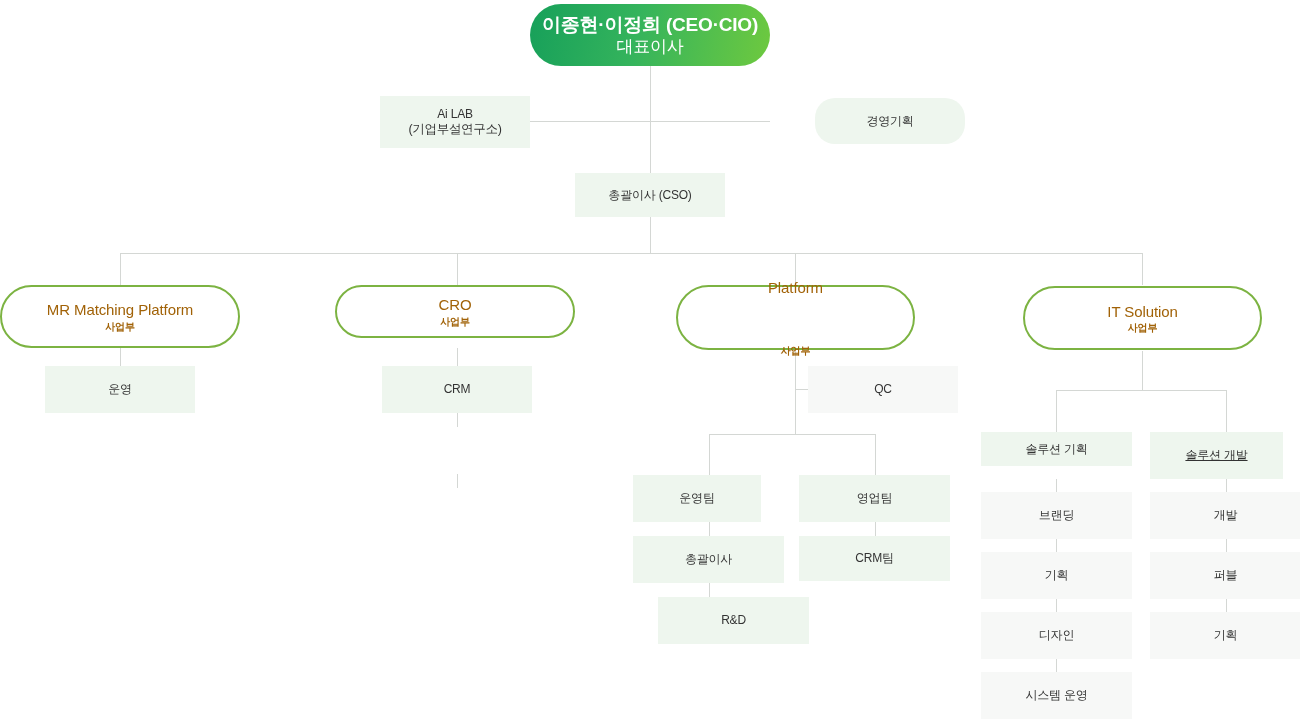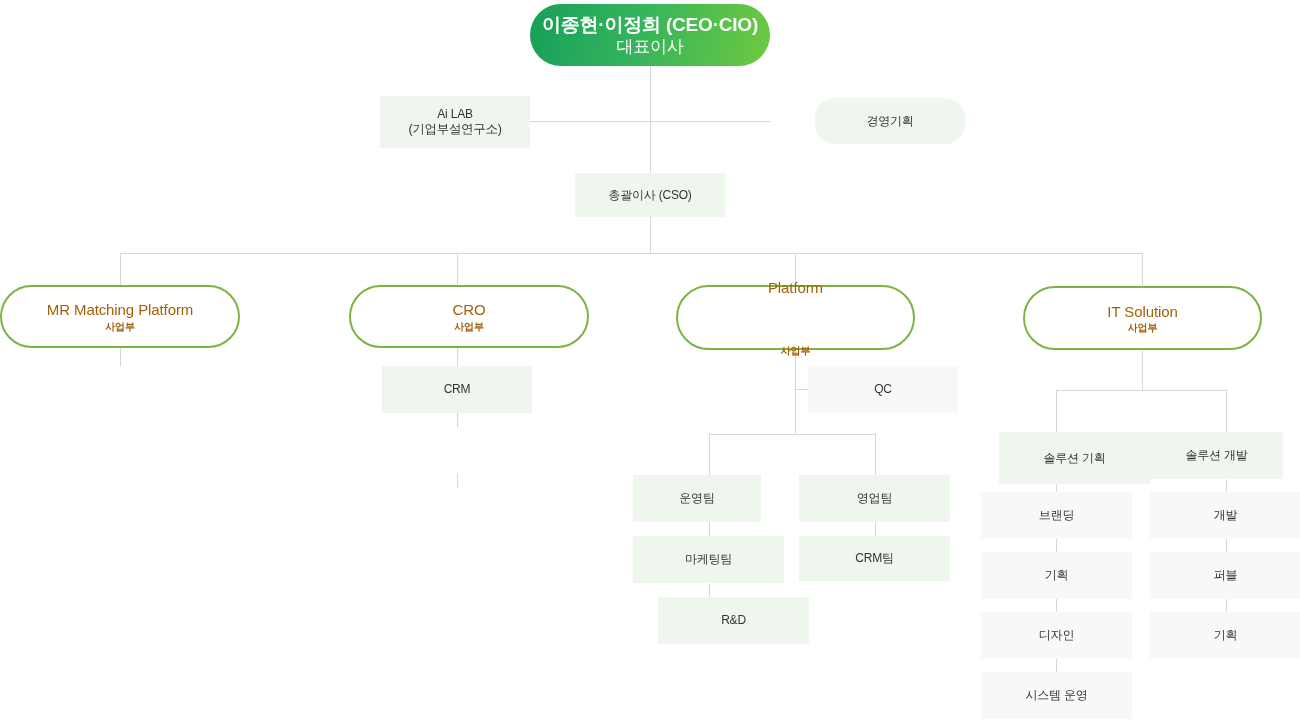--- a/index.html
+++ b/index.html
@@ -149,76 +149,79 @@
   </div>
 
   <div class="node tint" style="left:575px; top:173px; width:150px; height:44px;">
     <span class="l1">총괄이사 (CSO)</span>
   </div>
 
   <div class="division" style="left:0px; top:285px; width:240px; height:63px;">
     <span class="l1">MR Matching Platform</span>
     <span class="l2">사업부</span>
   </div>
-
-  <div class="division" style="left:349px; top:285px; width:240px; height:63px;justify-content:center;">
+  <div class="node tint" style="left:45px; top:366px; width:150px; height:47px;">
+    <span class="l1">운영</span>
+  </div>
+
+  <div class="division" style="left:335px; top:285px; width:240px; height:53px;justify-content:center;">
     <span class="l1">CRO</span>
     <span class="l2">사업부</span>
   </div>
   <div class="node tint" style="left:382px; top:366px; width:150px; height:47px;">
     <span class="l1">CRM</span>
   </div>
 
   <div class="division" style="left:676px; top:285px; width:239px; height:65px;gap:47px;">
     <span class="l1">Platform</span>
     <span class="l2">사업부</span>
   </div>
   <div class="node plain" style="left:808px; top:366px; width:150px; height:47px;">
     <span class="l1">QC</span>
   </div>
 
   <div class="node tint" style="left:633px; top:475px; width:128px; height:47px;">
     <span class="l1">운영팀</span>
   </div>
   <div class="node tint" style="left:633px; top:536px; width:151px; height:47px;">
-    <span class="l1">마케팅팀</span>
+    <span class="l1">총괄이사</span>
   </div>
   <div class="node tint" style="left:658px; top:597px; width:151px; height:47px;">
     <span class="l1">R&amp;D</span>
   </div>
 
   <div class="node tint" style="left:799px; top:475px; width:151px; height:47px;">
     <span class="l1">영업팀</span>
   </div>
   <div class="node tint" style="left:799px; top:536px; width:151px; height:45px;">
     <span class="l1">CRM팀</span>
   </div>
 
   <div class="division" style="left:1023px; top:286px; width:239px; height:64px;">
     <span class="l1">IT Solution</span>
     <span class="l2">사업부</span>
   </div>
 
-  <div class="node tint" style="left:981px; top:432px; width:151px; height:52px;margin-left:18px;">
+  <div class="node tint" style="left:981px; top:432px; width:151px; height:34px;">
     <span class="l1">솔루션 기획</span>
   </div>
   <div class="node plain" style="left:981px; top:492px; width:151px; height:47px;">
     <span class="l1">브랜딩</span>
   </div>
   <div class="node plain" style="left:981px; top:552px; width:151px; height:47px;">
     <span class="l1">기획</span>
   </div>
   <div class="node plain" style="left:981px; top:612px; width:151px; height:47px;">
     <span class="l1">디자인</span>
   </div>
   <div class="node plain" style="left:981px; top:672px; width:151px; height:47px;">
     <span class="l1">시스템 운영</span>
   </div>
 
-  <div class="node tint" style="left:1150px; top:432px; width:133px; height:47px;">
+  <div class="node tint" style="left:1150px; top:432px; width:133px; height:47px;text-decoration:underline;">
     <span class="l1">솔루션 개발</span>
   </div>
   <div class="node plain" style="left:1150px; top:492px; width:151px; height:47px;">
     <span class="l1">개발</span>
   </div>
   <div class="node plain" style="left:1150px; top:552px; width:151px; height:47px;">
     <span class="l1">퍼블</span>
   </div>
   <div class="node plain" style="left:1150px; top:612px; width:151px; height:47px;">
     <span class="l1">기획</span>

